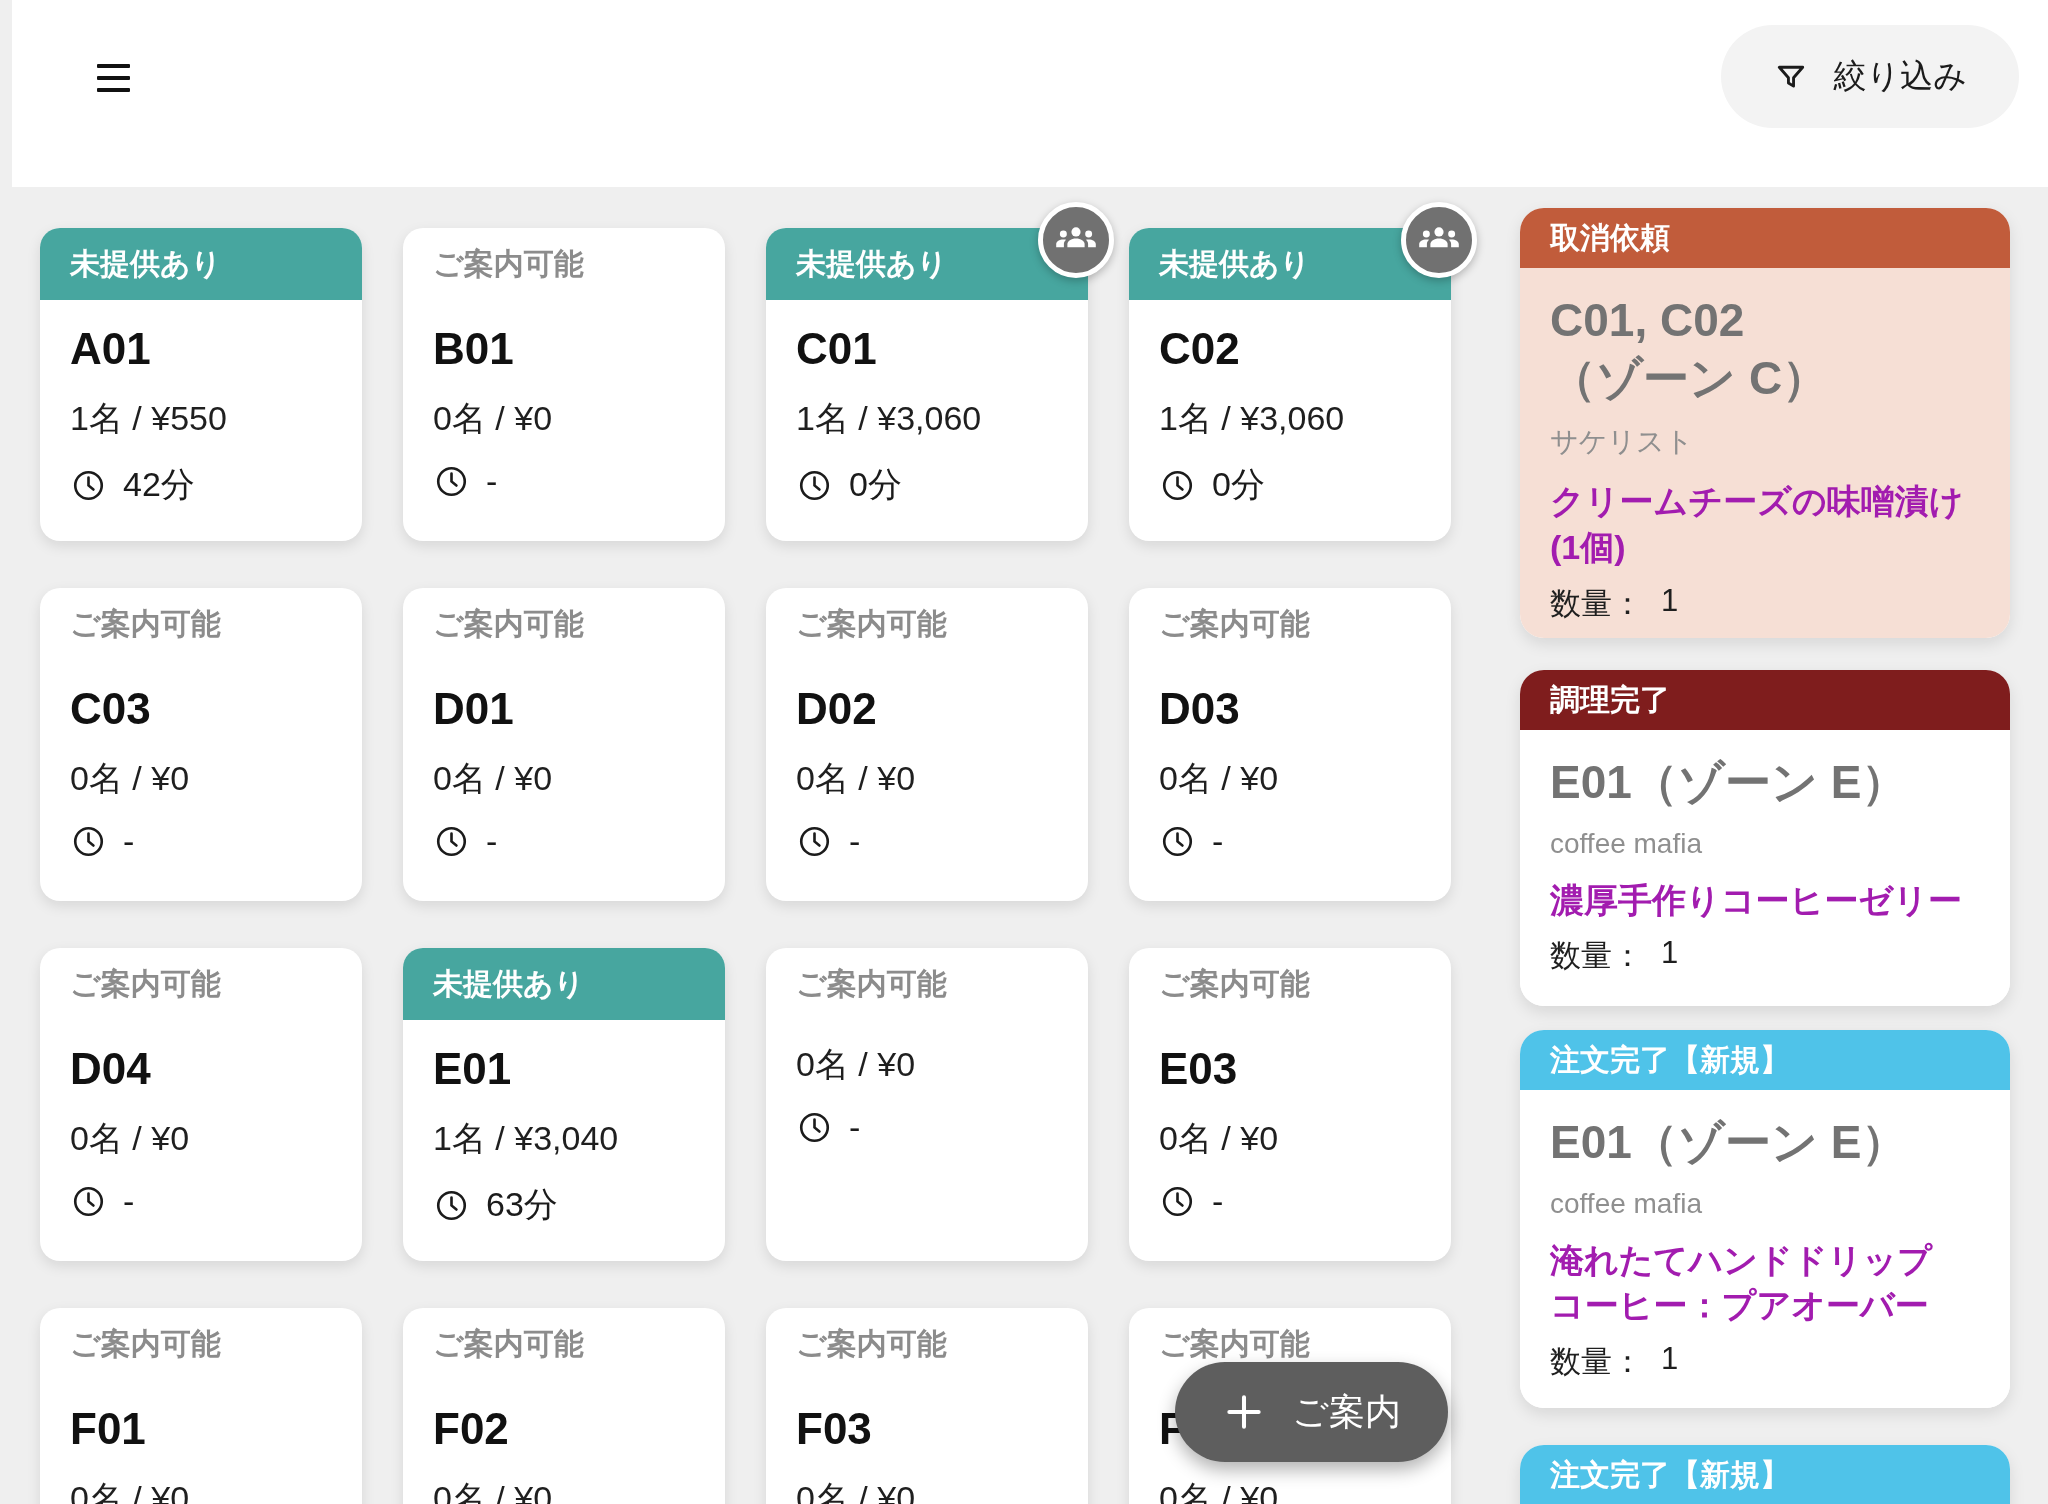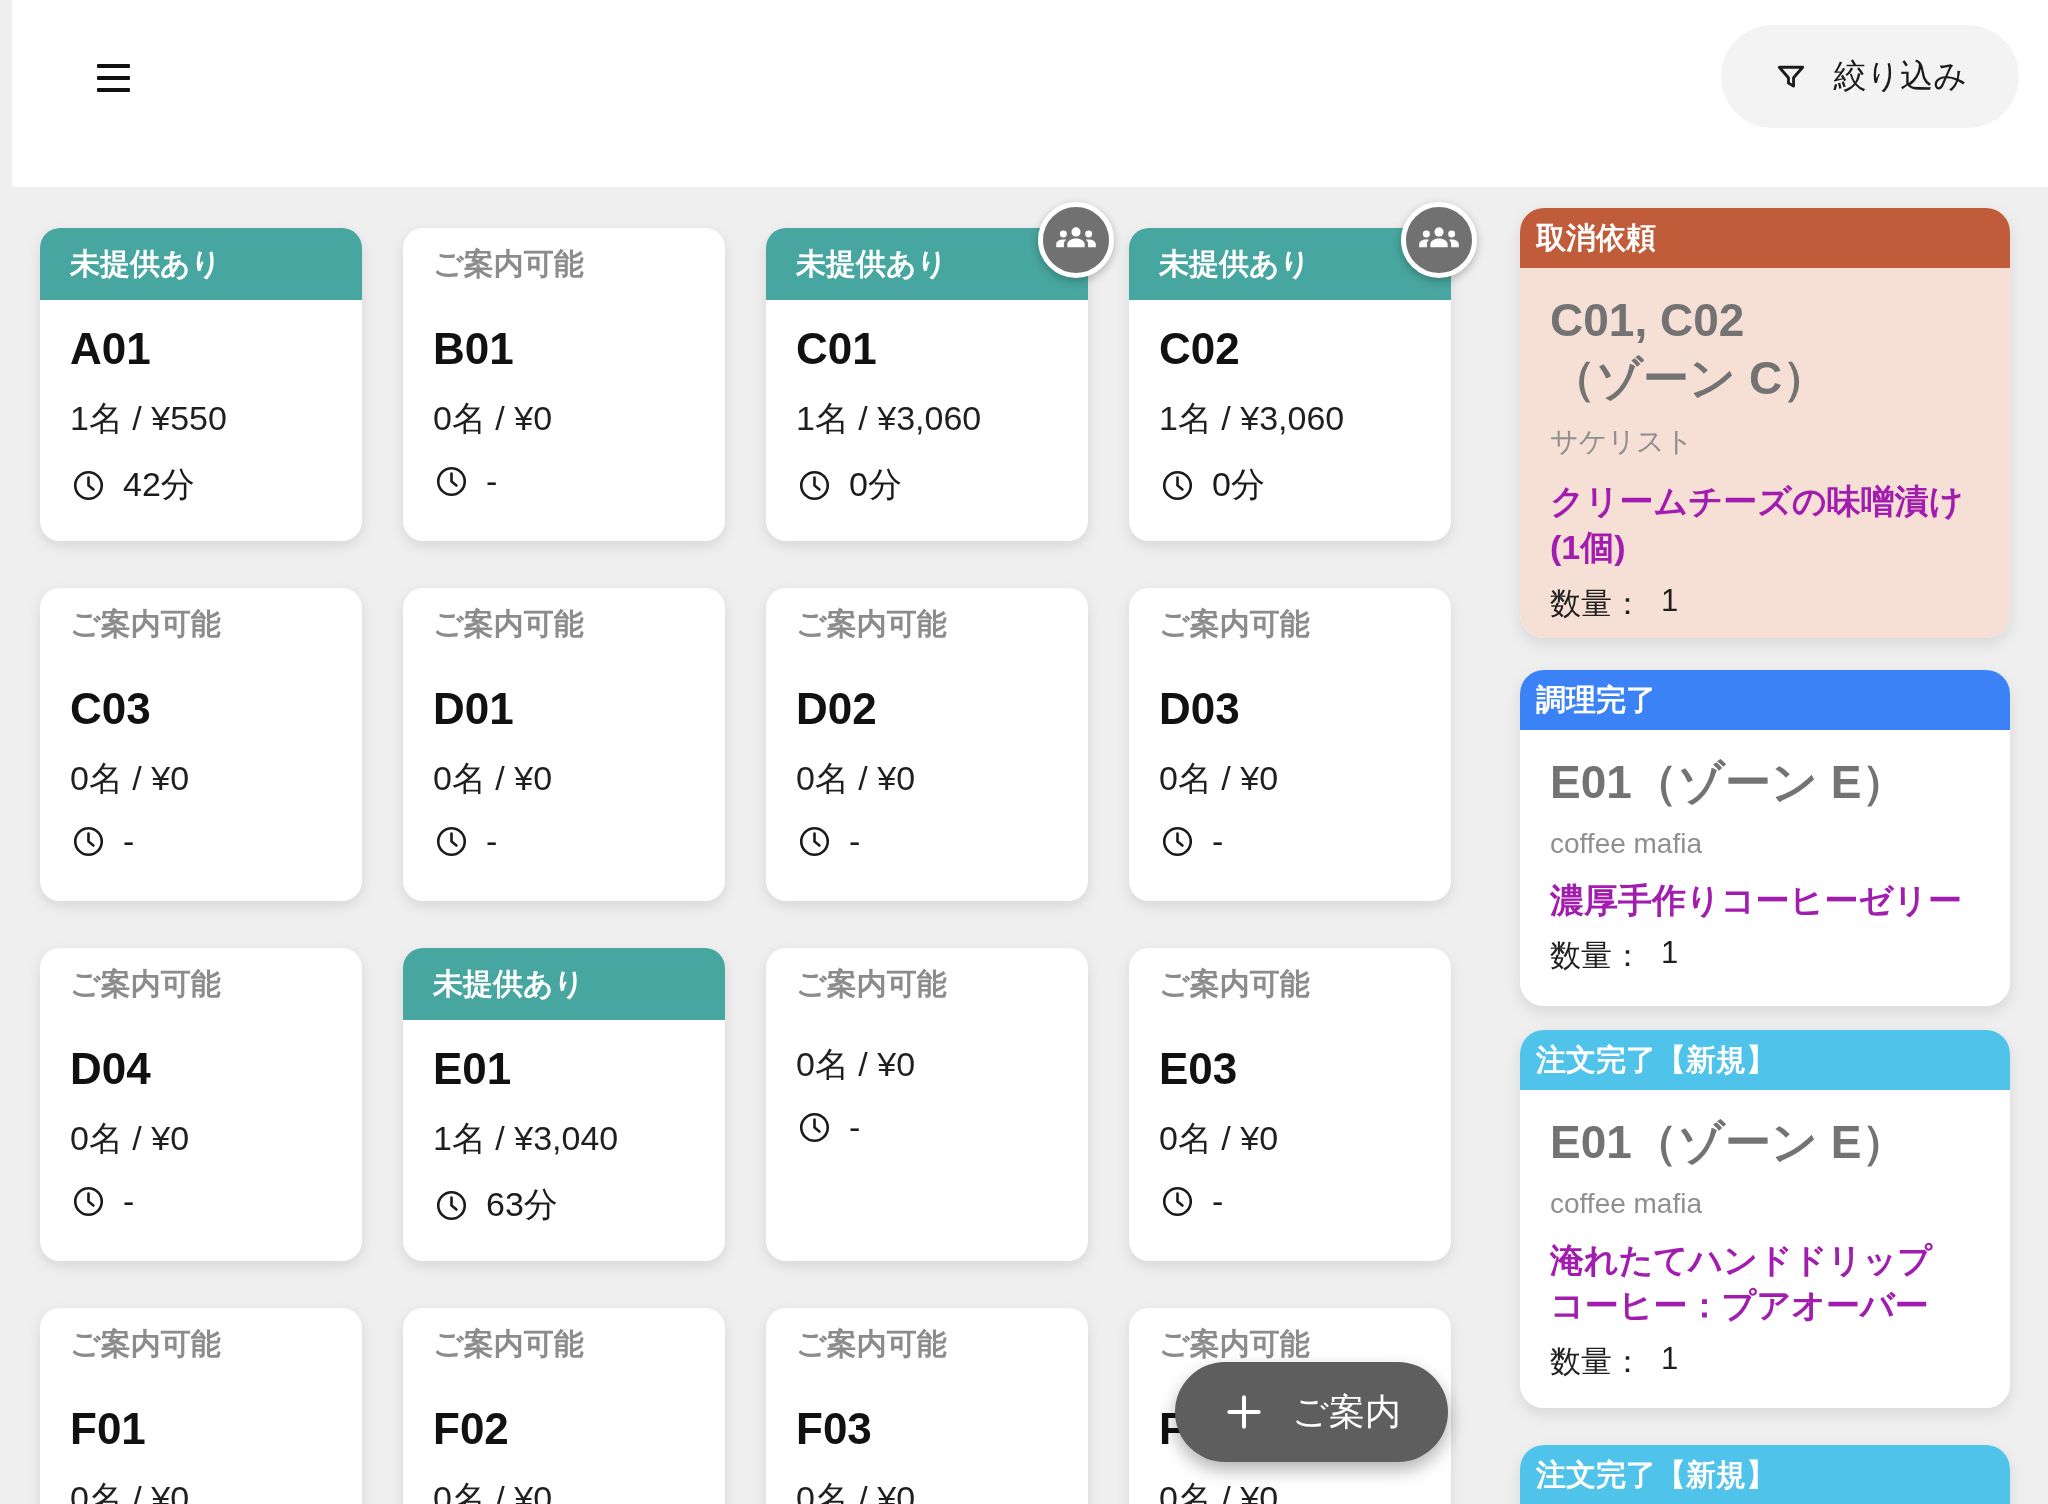--- a/index.html
+++ b/index.html
@@ -38,21 +38,21 @@
   .trow svg { width:37px; height:37px; flex:0 0 auto; }
   .gbadge { position:absolute; top:-26px; right:-26px; width:76px; height:76px;
     border-radius:50%; background:#717171; border:5px solid #FFFFFF;
     box-shadow:0 3px 8px rgba(0,0,0,.25); display:flex; align-items:center; justify-content:center; }
   .gbadge svg { width:44px; height:44px; }
 
   
   .sidebar { position:absolute; left:1520px; top:208px; width:490px; }
   .ncard { border-radius:24px; overflow:hidden; background:#FFFFFF;
     box-shadow:0 6px 16px rgba(0,0,0,.10); cursor:pointer; }
-  .ncard .nhead { height:60px; display:flex; align-items:center; padding:0 16px;
+  .ncard .nhead { height:60px; display:flex; align-items:center; padding:0 30px;
     color:#FFFFFF; font-size:30px; font-weight:700; }
   .ncard .nbody { padding:24px 30px 30px; }
   .ntitle { font-size:46px; font-weight:700; line-height:1.25; color:#737373; white-space:pre-line; }
   .nsource { margin-top:16px; font-size:28px; color:#8F8F8F; }
   .nitem { margin-top:18px; font-size:34px; font-weight:700; line-height:1.35; color:#a21caf; white-space:pre-line; }
   .nqty { margin-top:12px; font-size:31px; color:#1F1F1F; display:flex; gap:18px; }
   .sidebar .ncard:nth-child(1) { height:430px; margin-bottom:32px; }
   .sidebar .ncard:nth-child(2) { height:336px; margin-bottom:24px; }
   .sidebar .ncard:nth-child(3) { height:378px; margin-bottom:37px; }
   .sidebar .ncard:nth-child(4) { height:120px; }
@@ -292,21 +292,21 @@
       <div class="nsource">サケリスト</div>
       <div class="nitem">クリームチーズの味噌漬け
 (1個)</div>
       <div class="nqty">
         <span>数量：</span>
         <span>1</span>
       </div>
     </div>
   </div>
       <div class="ncard">
-    <div class="nhead" style="background: #3b82f6;">調理完了</div>
+    <div class="nhead" style="background: #7f1d1d;">調理完了</div>
     <div class="nbody" style="background: rgb(255, 255, 255);">
       <div class="ntitle">E01（ゾーン E）</div>
       <div class="nsource">coffee mafia</div>
       <div class="nitem">濃厚手作りコーヒーゼリー</div>
       <div class="nqty">
         <span>数量：</span>
         <span>1</span>
       </div>
     </div>
   </div>

